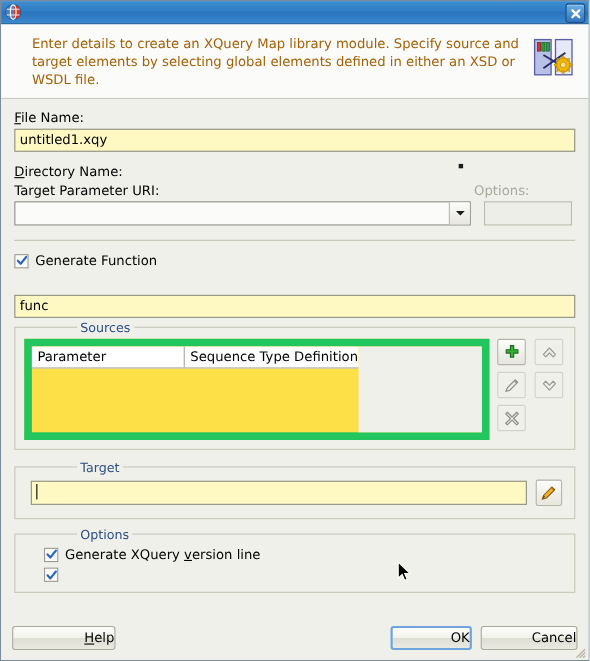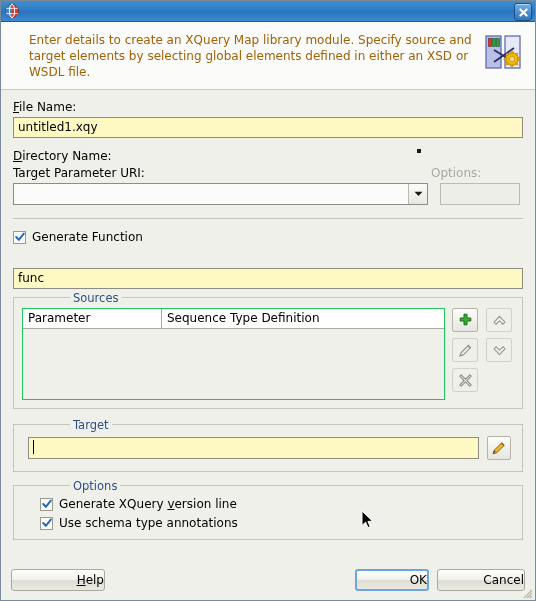--- a/index.html
+++ b/index.html
@@ -118,22 +118,22 @@
     position:relative;border:1px solid #c6c6ba;
     margin-top:8px;padding:12px 8px 9px 8px;box-sizing:border-box;
   }
   .group-title{
     position:absolute;top:-7px;left:8px;background:#f0f0eb;
     padding:0 3px;font-size:11.5px;color:#2d4f82;margin-left:48px;
   }
 
   
   .tbl{
-    box-sizing:border-box;border:1px solid #22c55e;background:#fde047;
-    flex:1 1 auto;display:flex;flex-direction:column;
+    box-sizing:border-box;border:7px solid #22c55e;background:#fde047;
+    flex:1 1 auto;display:flex;flex-direction:row;
   }
   .tbl-head{display:flex;height:19px;border-bottom:1px solid #a9a9a0;background:#ffffff;}
   .th{
     font-size:12px;color:#000;line-height:18px;padding-left:5px;box-sizing:border-box;
     overflow:hidden;white-space:nowrap;
   }
   .th.first{flex:0 0 139px;border-right:1px solid #a9a9a0;}
   .th.second{flex:1 1 auto;}
   .tbl-body{flex:1 1 auto;background:#f0f0eb;}
 
@@ -318,21 +318,20 @@
             </svg>
         </span>
         <span class="cb-label">Generate XQuery <u class="mn">v</u>ersion line</span>
       </div>
       <div class="cb" style="margin:0 0 1px 18px;">
         <span class="cbbox">
           <svg width="10" height="10" viewBox="0 0 10 10">
               <path d="M1.2 5 L3.8 7.8 L8.8 1.6" stroke="#2a69b8" stroke-width="2" fill="none" stroke-linecap="round" stroke-linejoin="round"></path>
             </svg>
         </span>
-        <span class="cb-label">Use schema type annotations</span>
       </div>
     </div>
 
     <span class="cursor" style="left:360px;top:420px;">
       <svg width="14" height="20" viewBox="0 0 14 20">
         <path d="M1 1 L1 15.5 L4.6 12.2 L7.0 17.6 L9.2 16.6 L6.9 11.4 L11.6 11.2 Z" fill="#000000" stroke="#ffffff" stroke-width="1"></path>
       </svg>
     </span>
     <span class="dot" style="left:416px;top:59px;"></span>
   </div>

